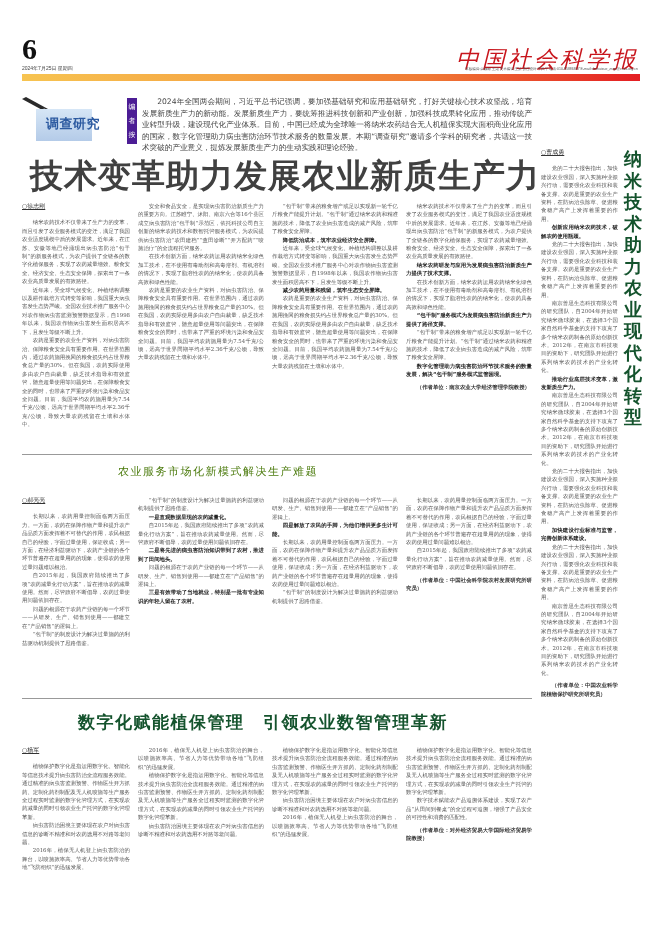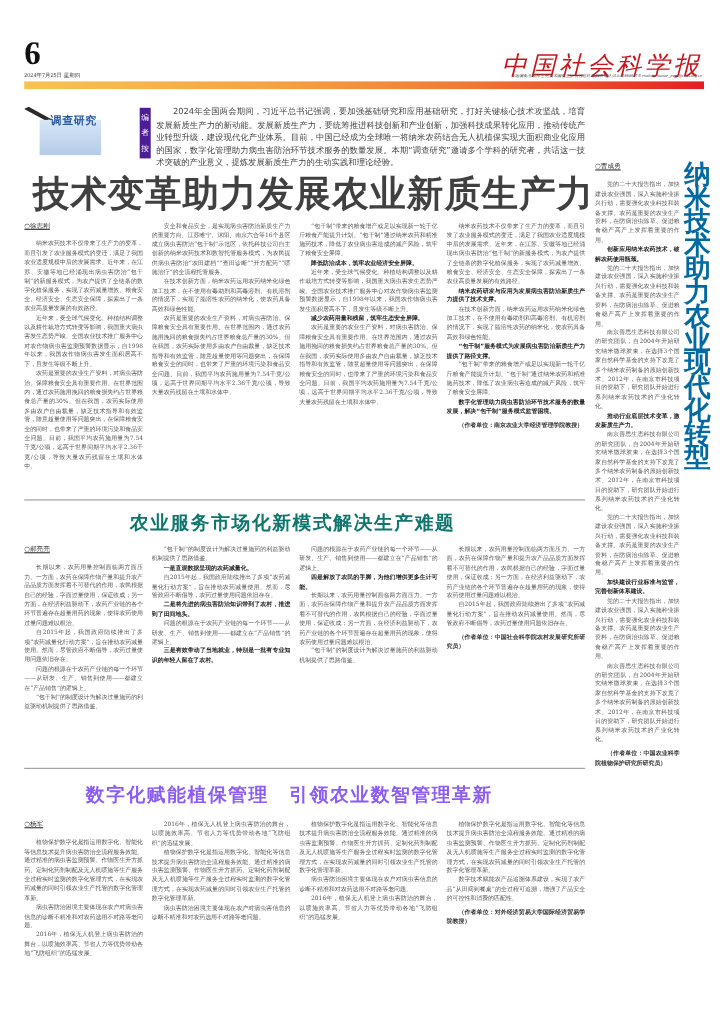--- a/index.html
+++ b/index.html
@@ -12,29 +12,29 @@
   .date-line { position: absolute; left: 0; top: 31px; font-family: "Liberation Sans", sans-serif; font-size: 5px; color: #444; white-space: nowrap; }
   .section-title { position: absolute; left: 82px; top: 2px; font-family: "DejaVu Serif", serif; font-size: 30px; color: #8a8a8a; letter-spacing: 2px; line-height: 34px; }
   .brand { position: absolute; right: 22px; top: 44px; font-family: "DejaVu Serif", serif; font-size: 23px; color: #c8161d; letter-spacing: 3px; font-style: italic; text-align: right; }
   .credits { position: absolute; right: 22px; top: 67px; font-family: "Liberation Sans", sans-serif; font-size: 3.5px; color: #555; white-space: nowrap; }
   .banner-bar { position: absolute; left: 22px; top: 74px; width: 618px; height: 7px; background: linear-gradient(90deg, #f7c451 0%, #f5a443 35%, #f07a34 65%, #e41e23 100%); }
 
   
   .intro-badge { position: absolute; left: 22px; top: 95px; width: 70px; height: 48px; }
   .pen { position: absolute; left: 0; top: 2px; width: 28px; height: 16px; }
   .badge-box { position: absolute; left: 14px; top: 14px; width: 56px; height: 32px; background: linear-gradient(180deg,#d6e6f6,#b4cbe8); }
-  .badge-text { position: absolute; left: 24px; top: 8px; font-size: 10px; font-weight: bold; color: #2c5aa0; letter-spacing: 0.5px; white-space: nowrap; text-align: center; }
+  .badge-text { position: absolute; left: 24px; top: 20px; font-size: 13px; font-weight: bold; color: #2c5aa0; letter-spacing: 0.5px; white-space: nowrap; text-align: center; }
   .editor-tag { position: absolute; left: 127px; top: 98px; width: 10px; height: 46px; background: #4c1d95; color: #fff; font-family: "DejaVu Sans", sans-serif; font-size: 7px; text-align: center; line-height: 14px; padding-top: 2px; }
   .intro-text { position: absolute; left: 142px; top: 96px; width: 390px; font-family: "DejaVu Sans", sans-serif; font-size: 7.6px; color: #444; line-height: 11.5px; text-indent: 2em; text-align: justify; }
 
   
   .hl-main { position: absolute; left: 30px; top: 154px; font-family: "DejaVu Sans", sans-serif; font-weight: bold; font-size: 33px; color: #404040; letter-spacing: 1px; white-space: nowrap; }
-  .hl-2 { position: absolute; left: 118px; top: 464px; font-family: "DejaVu Sans", sans-serif; font-weight: bold; font-size: 17px; color: #0f766e; letter-spacing: 1.5px; white-space: nowrap; }
-  .hl-3 { position: absolute; left: 78px; top: 711px; font-family: "DejaVu Sans", sans-serif; font-weight: bold; font-size: 17px; color: #8b5cf6; letter-spacing: 1.5px; white-space: nowrap; }
-  .hl-vert { position: absolute; left: 622px; top: 148px; width: 22px; font-family: "DejaVu Sans", sans-serif; font-weight: bold; font-size: 24px; color: #0369a1; line-height: 21.5px; text-align: center; word-break: break-all; }
+  .hl-2 { position: absolute; left: 118px; top: 464px; font-family: "DejaVu Sans", sans-serif; font-weight: normal; font-size: 11px; color: #4d7c0f; letter-spacing: 1.5px; white-space: nowrap; }
+  .hl-3 { position: absolute; left: 78px; top: 711px; font-family: "DejaVu Sans", sans-serif; font-weight: bold; font-size: 17px; color: #14532d; letter-spacing: 1.5px; white-space: nowrap; }
+  .hl-vert { position: absolute; left: 622px; top: 148px; width: 22px; font-family: "DejaVu Sans", sans-serif; font-weight: bold; font-size: 18px; color: #14532d; line-height: 21.5px; text-align: center; word-break: break-all; }
 
   .divider { position: absolute; height: 1px; background: #999; }
 
   
   .col { position: absolute; font-family: "DejaVu Serif", serif; font-size: 5.4px; color: #555; line-height: 8.4px; overflow: hidden; text-align: justify; }
   .byline { font-family: "DejaVu Sans", sans-serif; font-size: 6px; color: #333; text-decoration: underline; margin-bottom: 8px; display: block; }
   .para { text-indent: 2em; display: block; }
   .sub { font-family: "DejaVu Sans", sans-serif; font-weight: bold; color: #222; display: block; text-indent: 2em; }
   .author { font-family: "DejaVu Sans", sans-serif; font-weight: bold; color: #333; display: block; text-indent: 2em; margin-top: 4px; }
 </style>

